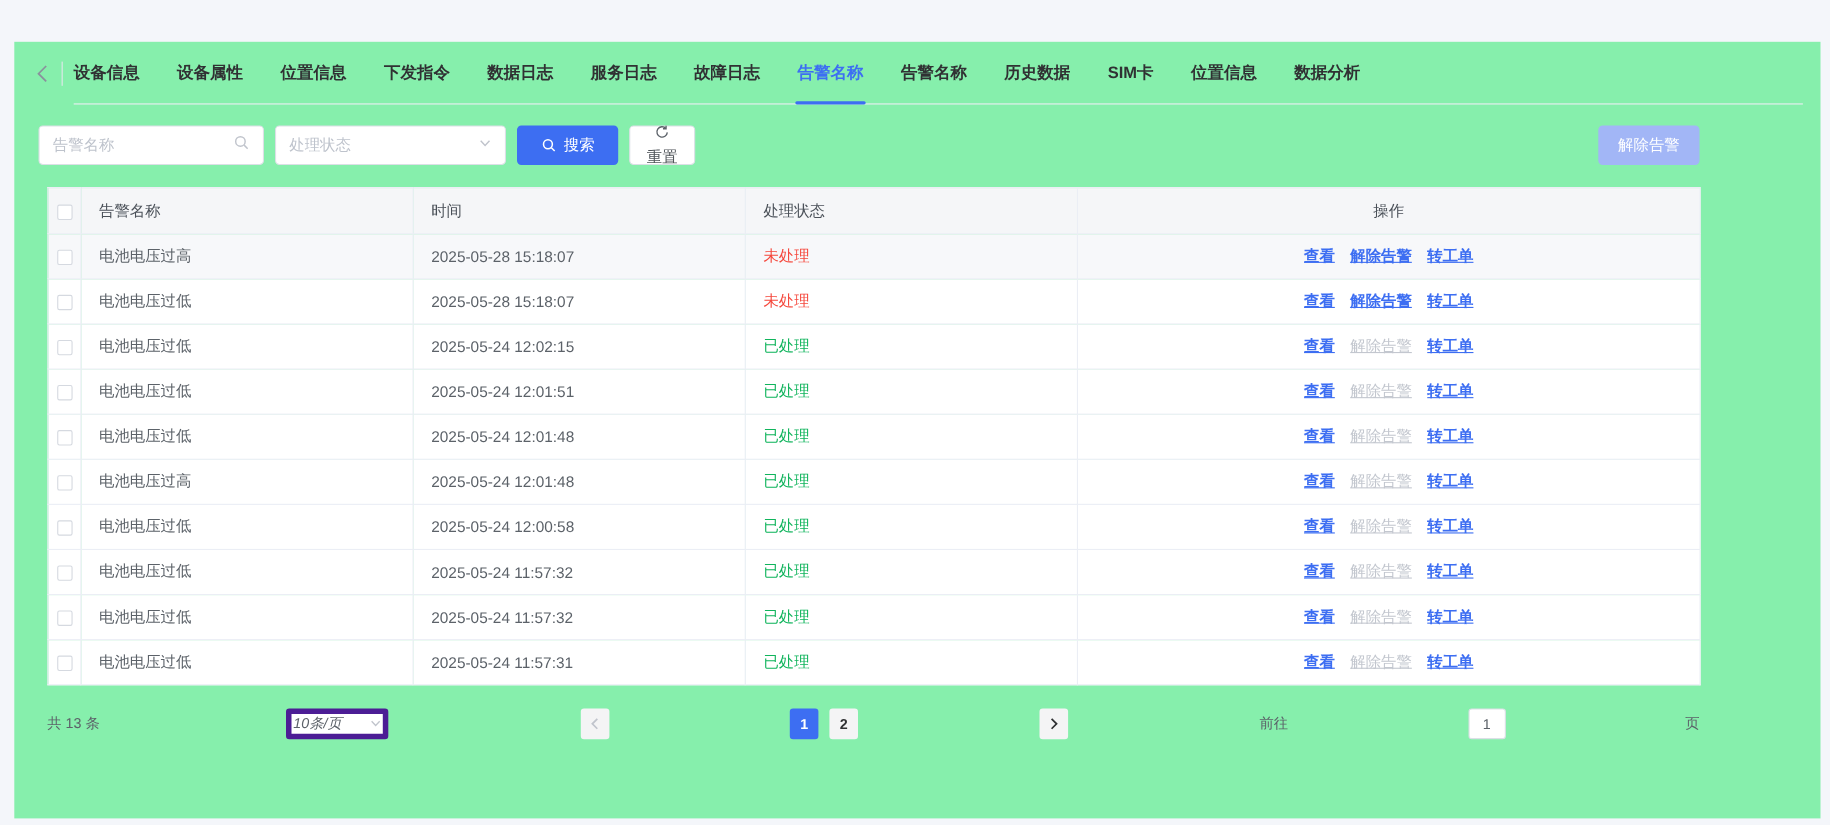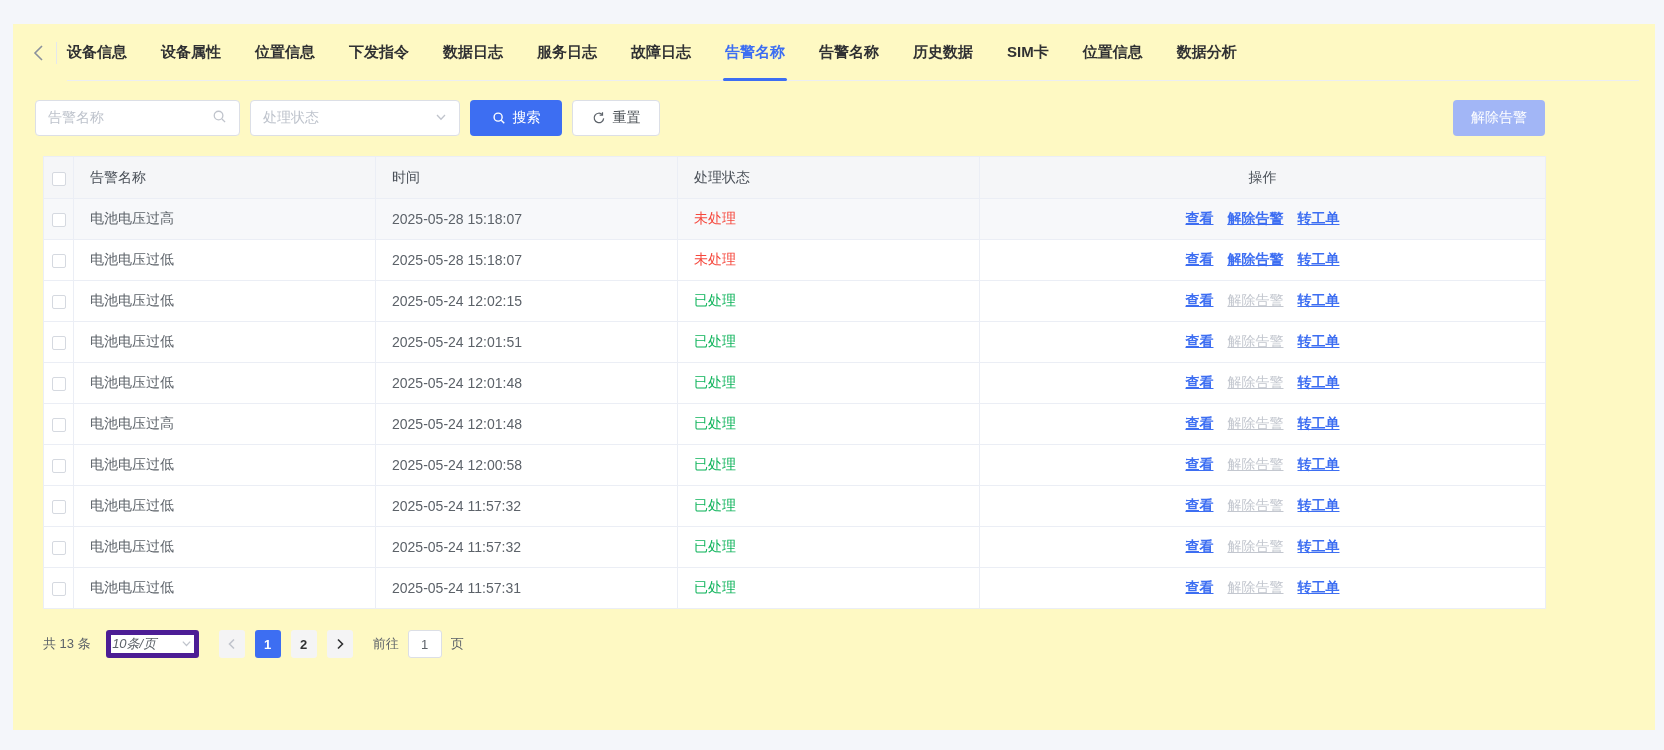--- a/index.html
+++ b/index.html
@@ -5,23 +5,23 @@
   * { box-sizing: border-box; margin: 0; padding: 0; }
   html, body { width: 1664px; height: 750px; }
   body {
     background: var(--page-bg, #f4f6fa);
     font-family: "Liberation Sans", "DejaVu Sans", sans-serif;
     position: relative;
     overflow: hidden;
   }
   .card {
     position: absolute;
-    left: 13px; top: 24px;
+    left: 13px; top: 38px;
     width: 1642px; height: 706px;
-    background: #fef9c3;
+    background: #86efac;
   }
   
   .tabbar { height: 57px; display: flex; align-items: stretch; padding-left: 17px; }
   .back-btn {
     align-self: center; display: flex; align-items: center; justify-content: center;
     width: 18px; height: 20px; color: #8a919c; cursor: pointer;
   }
   .tab-divider { align-self: center; width: 1px; height: 22px; background: #e4e7ed; margin: 0 10px 0 8px; }
   .tabs-wrap { flex: 1; display: flex; align-items: stretch; border-bottom: 1px solid #eceef3; margin-right: 16px; }
   .tab {
@@ -48,21 +48,21 @@
   .f-date { width: 206px; cursor: pointer; }
   .f-date .ph { flex: none; }
   .f-date .cal { margin-right: 9px; }
   .f-date .sep { color: #bec3cc; font-size: 14px; margin: 0 9px; }
   .btn {
     height: 36px; border: none; border-radius: 4px; font-size: 14px;
     display: inline-flex; align-items: center; justify-content: center; gap: 7px;
     cursor: pointer; font-family: inherit; white-space: nowrap;
   }
   .btn-primary { background: var(--accent); color: #fff; width: 92px; }
-  .btn-plain { background: #fff; border: 1px solid #dcdfe6; color: #4e5358; width: 88px; margin-left: 10px; }
+  .btn-plain { background: #fff; border: 1px solid #dcdfe6; color: #4e5358; width: 60px; margin-left: 10px; flex-direction: column; }
   .spacer { flex: 1; }
   .btn-disabled { background: var(--accent-disabled); color: #fff; width: 92px; cursor: not-allowed; }
   
   table { border-collapse: collapse; table-layout: fixed; width: 1502px; margin: 20px 0 0 8px; }
   th, td { border: 1px solid #ebeef5; font-size: 14px; padding: 0 16px; }
   th { background: #f5f6f8; height: 42px; color: #4a5058; font-weight: 500; text-align: left; }
   td { height: 41px; color: #5c6269; background: #fff; }
   tr.highlight td { background: #f7f8fa; }
   .col-cb { width: 30px; }
   .cb-cell { padding: 0; text-align: center; }
@@ -71,21 +71,21 @@
     border-radius: 2px; background: #fff; vertical-align: middle; cursor: pointer;
   }
   .center { text-align: center; }
   .status-pending { color: var(--danger); }
   .status-done { color: var(--success); }
   .link { color: var(--accent); font-weight: 700; margin: 0 7px; cursor: pointer; white-space: nowrap; text-decoration: underline; }
   .link.disabled { color: var(--link-disabled); cursor: not-allowed; font-weight: 400; }
   
   .pagination {
     width: 1502px; margin: 21px 0 0 8px;
-    display: flex; align-items: center; justify-content: flex-start;
+    display: flex; align-items: center; justify-content: space-between;
     font-size: 13px; color: #5c6269;
   }
   .pg-total { margin-right: 15px; }
   .pg-size {
     width: 93px; height: 28px; border: 5px solid #4c1d95; border-radius: 3px; background: #fff;
     display: flex; align-items: center; justify-content: center; gap: 25px;
     margin-right: 15px; cursor: pointer; color: #5c6269; font-style: italic;
   }
   .pg-size svg { color: #c0c4cc; }
   .pg-btn {

